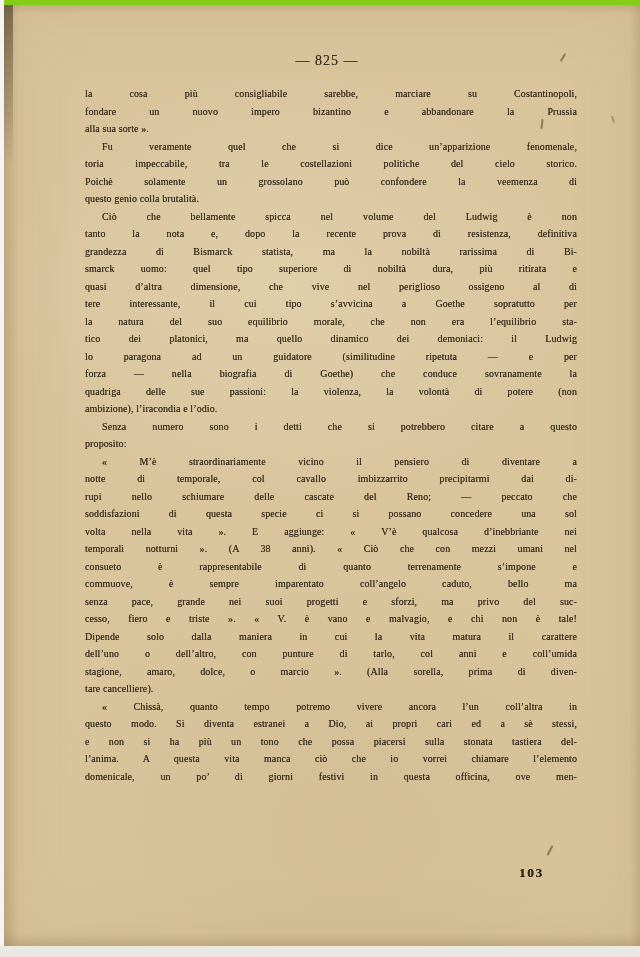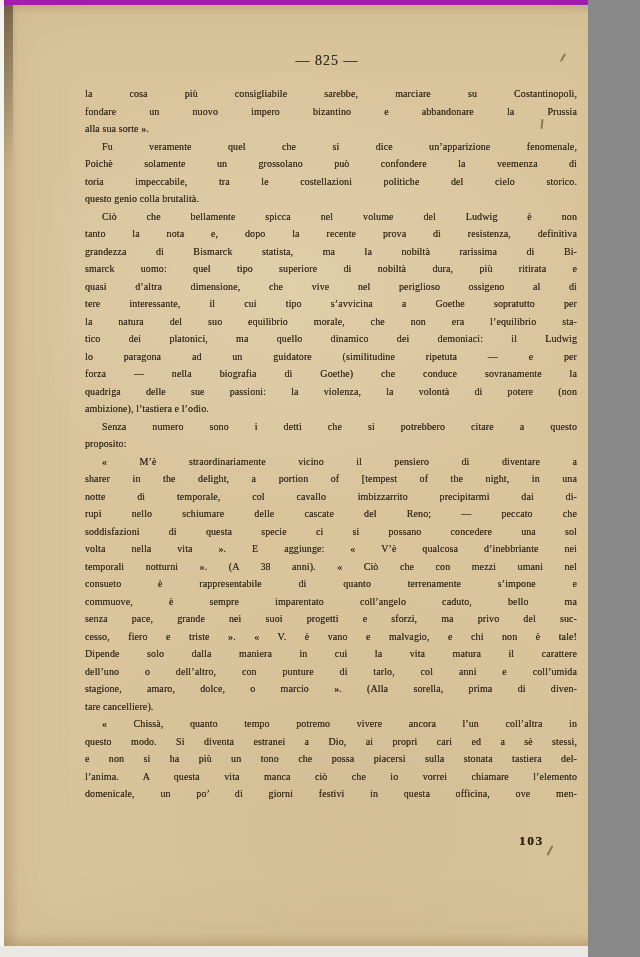--- a/index.html
+++ b/index.html
@@ -1,18 +1,18 @@
 <!DOCTYPE html>
 <html><head>
 <meta charset="utf-8">
 <style>
   html,body{margin:0;padding:0;background:#888;}
   .screen{
-    position:relative;width:588px;height:957px;overflow:hidden;
-    background:#a21caf;
+    position:relative;width:640px;height:957px;overflow:hidden;
+    background:#84cc16;
     font-family:"Liberation Serif","DejaVu Serif",serif;
   }
   .paper{
     position:absolute;left:4px;top:5px;width:636px;height:941px;
     background-color:#d9c49c;
     background-image:
       radial-gradient(ellipse 420px 320px at 45% 30%, rgba(255,248,226,.20), rgba(255,248,226,0) 70%),
       radial-gradient(ellipse 520px 420px at 55% 88%, rgba(168,132,80,.10), rgba(0,0,0,0) 62%),
       linear-gradient(90deg, rgba(110,85,45,.22), rgba(110,85,45,0) 15px),
       linear-gradient(270deg, rgba(110,85,45,.16), rgba(110,85,45,0) 10px),
@@ -36,21 +36,21 @@
   }
   .para{margin:0;}
   .line{
     height:17.5px;line-height:17.5px;overflow:hidden;
     text-align:justify;text-align-last:justify;
   }
   .line.last{text-align-last:left;}
   .line.first{text-indent:17px;}
   .it{}
   .signature{
-    position:absolute;left:515px;top:828px;
+    position:absolute;left:515px;top:860px;
     font-size:13.5px;font-weight:bold;letter-spacing:1.5px;
     color:#2f2517;text-shadow:0 0 .5px rgba(47,37,23,.8);
   }
   .artifact{position:absolute;background:rgba(74,60,34,.55);border-radius:1px;}
   .a1{left:558px;top:48px;width:2px;height:9px;transform:rotate(30deg);}
   .a2{left:537px;top:114px;width:1.5px;height:10px;transform:rotate(6deg);}
   .a3{left:545px;top:840px;width:2px;height:11px;transform:rotate(28deg);}
   .a4{left:608px;top:111px;width:1.5px;height:7px;transform:rotate(-18deg);background:rgba(74,60,34,.35);}
   .left-strip{position:absolute;left:0;top:0;width:4px;height:957px;background:#f6f4f0;}
   .bottom-strip{position:absolute;left:0;top:946px;width:640px;height:11px;background:#eae8e2;}
@@ -64,45 +64,44 @@
     <div class="edge-top-left"></div>
     <div class="header">— 825 —</div>
     <div class="body">
         <div class="para">
           <div class="line"><span>la cosa più consigliabile sarebbe, marciare su Costantinopoli,</span></div>
           <div class="line"><span>fondare un nuovo impero bizantino e abbandonare la Prussia</span></div>
           <div class="line last"><span>alla sua sorte ».</span></div>
         </div>
         <div class="para">
           <div class="line first"><span>Fu veramente quel che si dice un’apparizione fenomenale,</span></div>
+          <div class="line"><span>toria impeccabile, tra le costellazioni politiche del cielo storico.</span></div>
           <div class="line"><span>Poichè solamente un grossolano può confondere la veemenza di</span></div>
-          <div class="line"><span>toria impeccabile, tra le costellazioni politiche del cielo storico.</span></div>
           <div class="line last"><span>questo genio colla brutalità.</span></div>
         </div>
         <div class="para">
           <div class="line first"><span>Ciò che bellamente spicca nel volume del Ludwig è non</span></div>
           <div class="line"><span>tanto la nota e, dopo la recente prova di resistenza, definitiva</span></div>
           <div class="line"><span>grandezza di Bismarck statista, ma la nobiltà rarissima di Bi-</span></div>
           <div class="line"><span>smarck uomo: quel tipo superiore di nobiltà dura, più ritirata e</span></div>
           <div class="line"><span>quasi d’altra dimensione, che vive nel periglioso ossigeno al di</span></div>
           <div class="line"><span>tere interessante, il cui tipo s’avvicina a Goethe sopratutto per</span></div>
           <div class="line"><span>la natura del suo equilibrio morale, che non era l’equilibrio sta-</span></div>
           <div class="line"><span>tico dei platonici, ma quello dinamico dei demoniaci: il Ludwig</span></div>
           <div class="line"><span>lo paragona ad un guidatore (similitudine ripetuta — e per</span></div>
           <div class="line"><span>forza — nella biografia di Goethe) che conduce sovranamente la</span></div>
           <div class="line"><span>quadriga delle sue passioni: la </span><span class="it">violenza</span><span>, la </span><span class="it">volontà di potere</span><span> (non</span></div>
-          <div class="line last"><span>ambizione), l’</span><span class="it">tastiera</span><span> e l’</span><span class="it">odio</span><span>.</span></div>
+          <div class="line last"><span>ambizione), l’</span><span class="it">iracondia</span><span> e l’</span><span class="it">odio</span><span>.</span></div>
         </div>
         <div class="para">
           <div class="line first"><span>Senza numero sono i detti che si potrebbero citare a questo</span></div>
           <div class="line last"><span>proposito:</span></div>
         </div>
         <div class="para">
           <div class="line first"><span>« M’è straordinariamente vicino il pensiero di diventare </span><span class="it">a</span></div>
-          <div class="line"><span class="it">sharer in the delight, a portion of [tempest of the night</span><span>, in una</span></div>
           <div class="line"><span>notte di temporale, col cavallo imbizzarrito precipitarmi dai di-</span></div>
           <div class="line"><span>rupi nello schiumare delle cascate del Reno; — peccato che</span></div>
           <div class="line"><span>soddisfazioni di questa specie ci si possano concedere una sol</span></div>
           <div class="line"><span>volta nella vita ». E aggiunge: « V’è qualcosa d’inebbriante nei</span></div>
           <div class="line"><span>temporali notturni ». (A 38 anni). « Ciò che con mezzi umani nel</span></div>
           <div class="line"><span>consueto è rappresentabile di quanto terrenamente s’impone e</span></div>
           <div class="line"><span>commuove, è sempre imparentato coll’angelo caduto, bello ma</span></div>
           <div class="line"><span>senza pace, grande nei suoi progetti e sforzi, ma privo del suc-</span></div>
           <div class="line"><span>cesso, fiero e triste ». « V. è vano e malvagio, e chi non è tale!</span></div>
           <div class="line"><span>Dipende solo dalla maniera in cui la vita matura il carattere</span></div>

